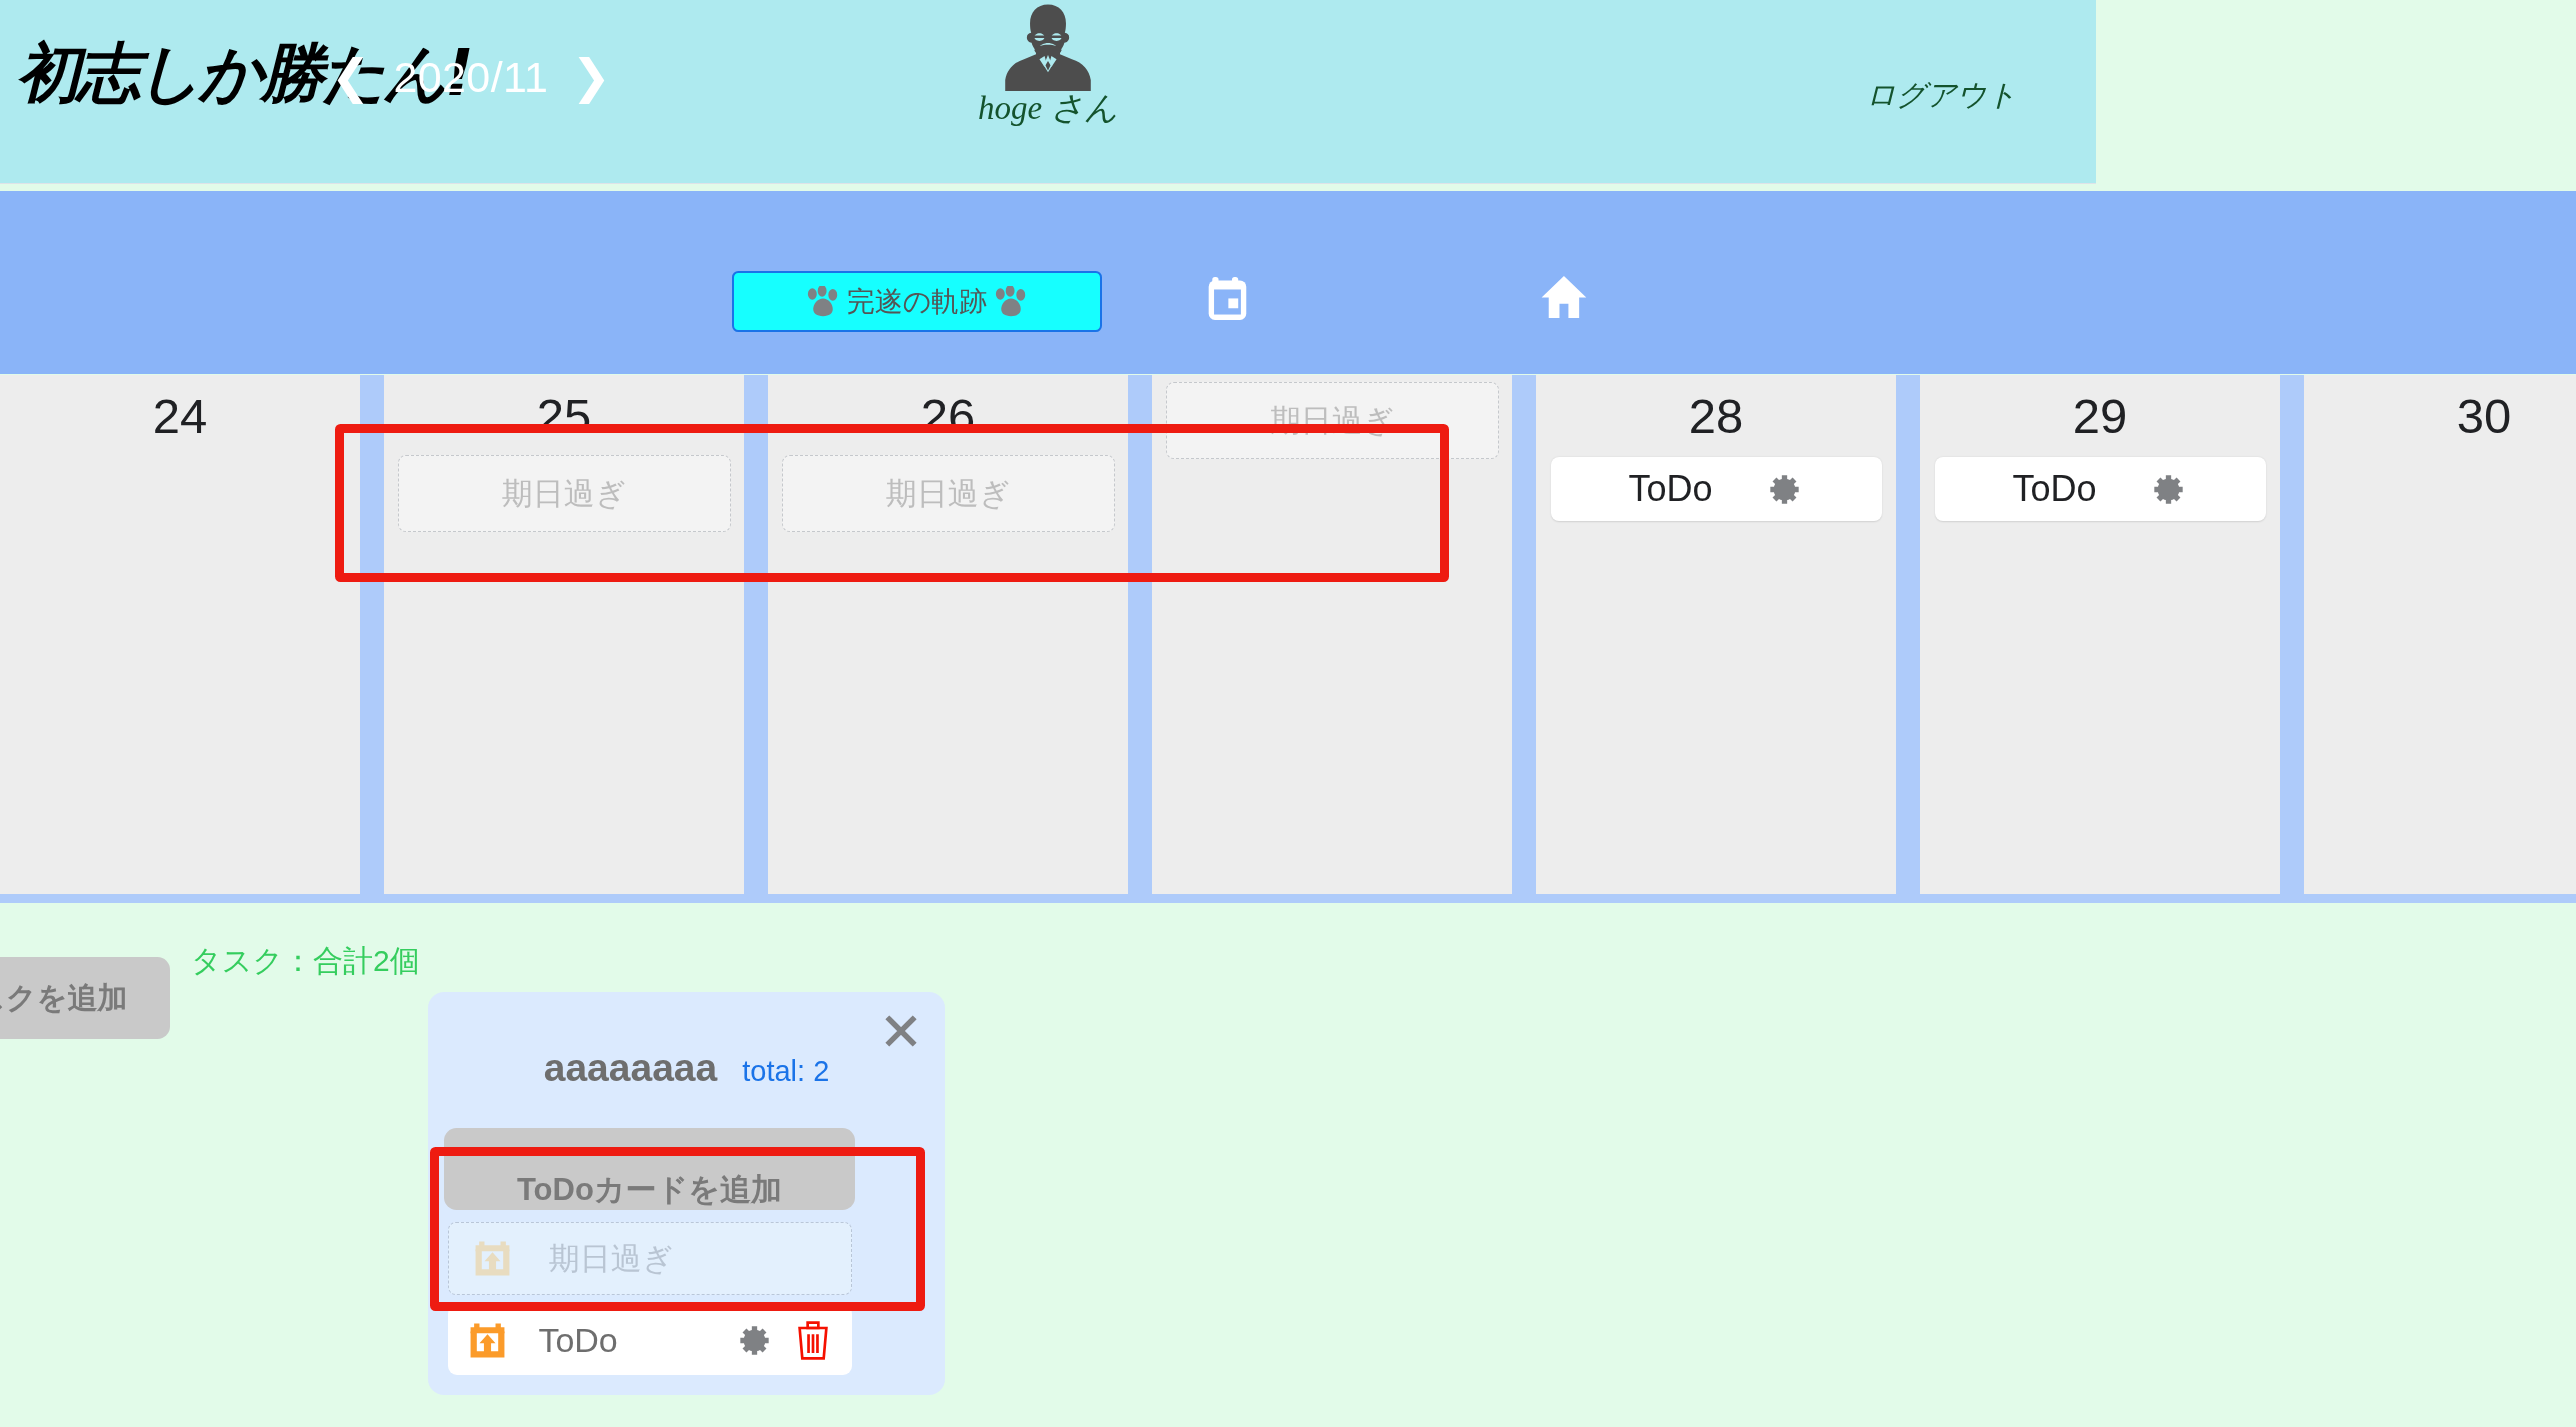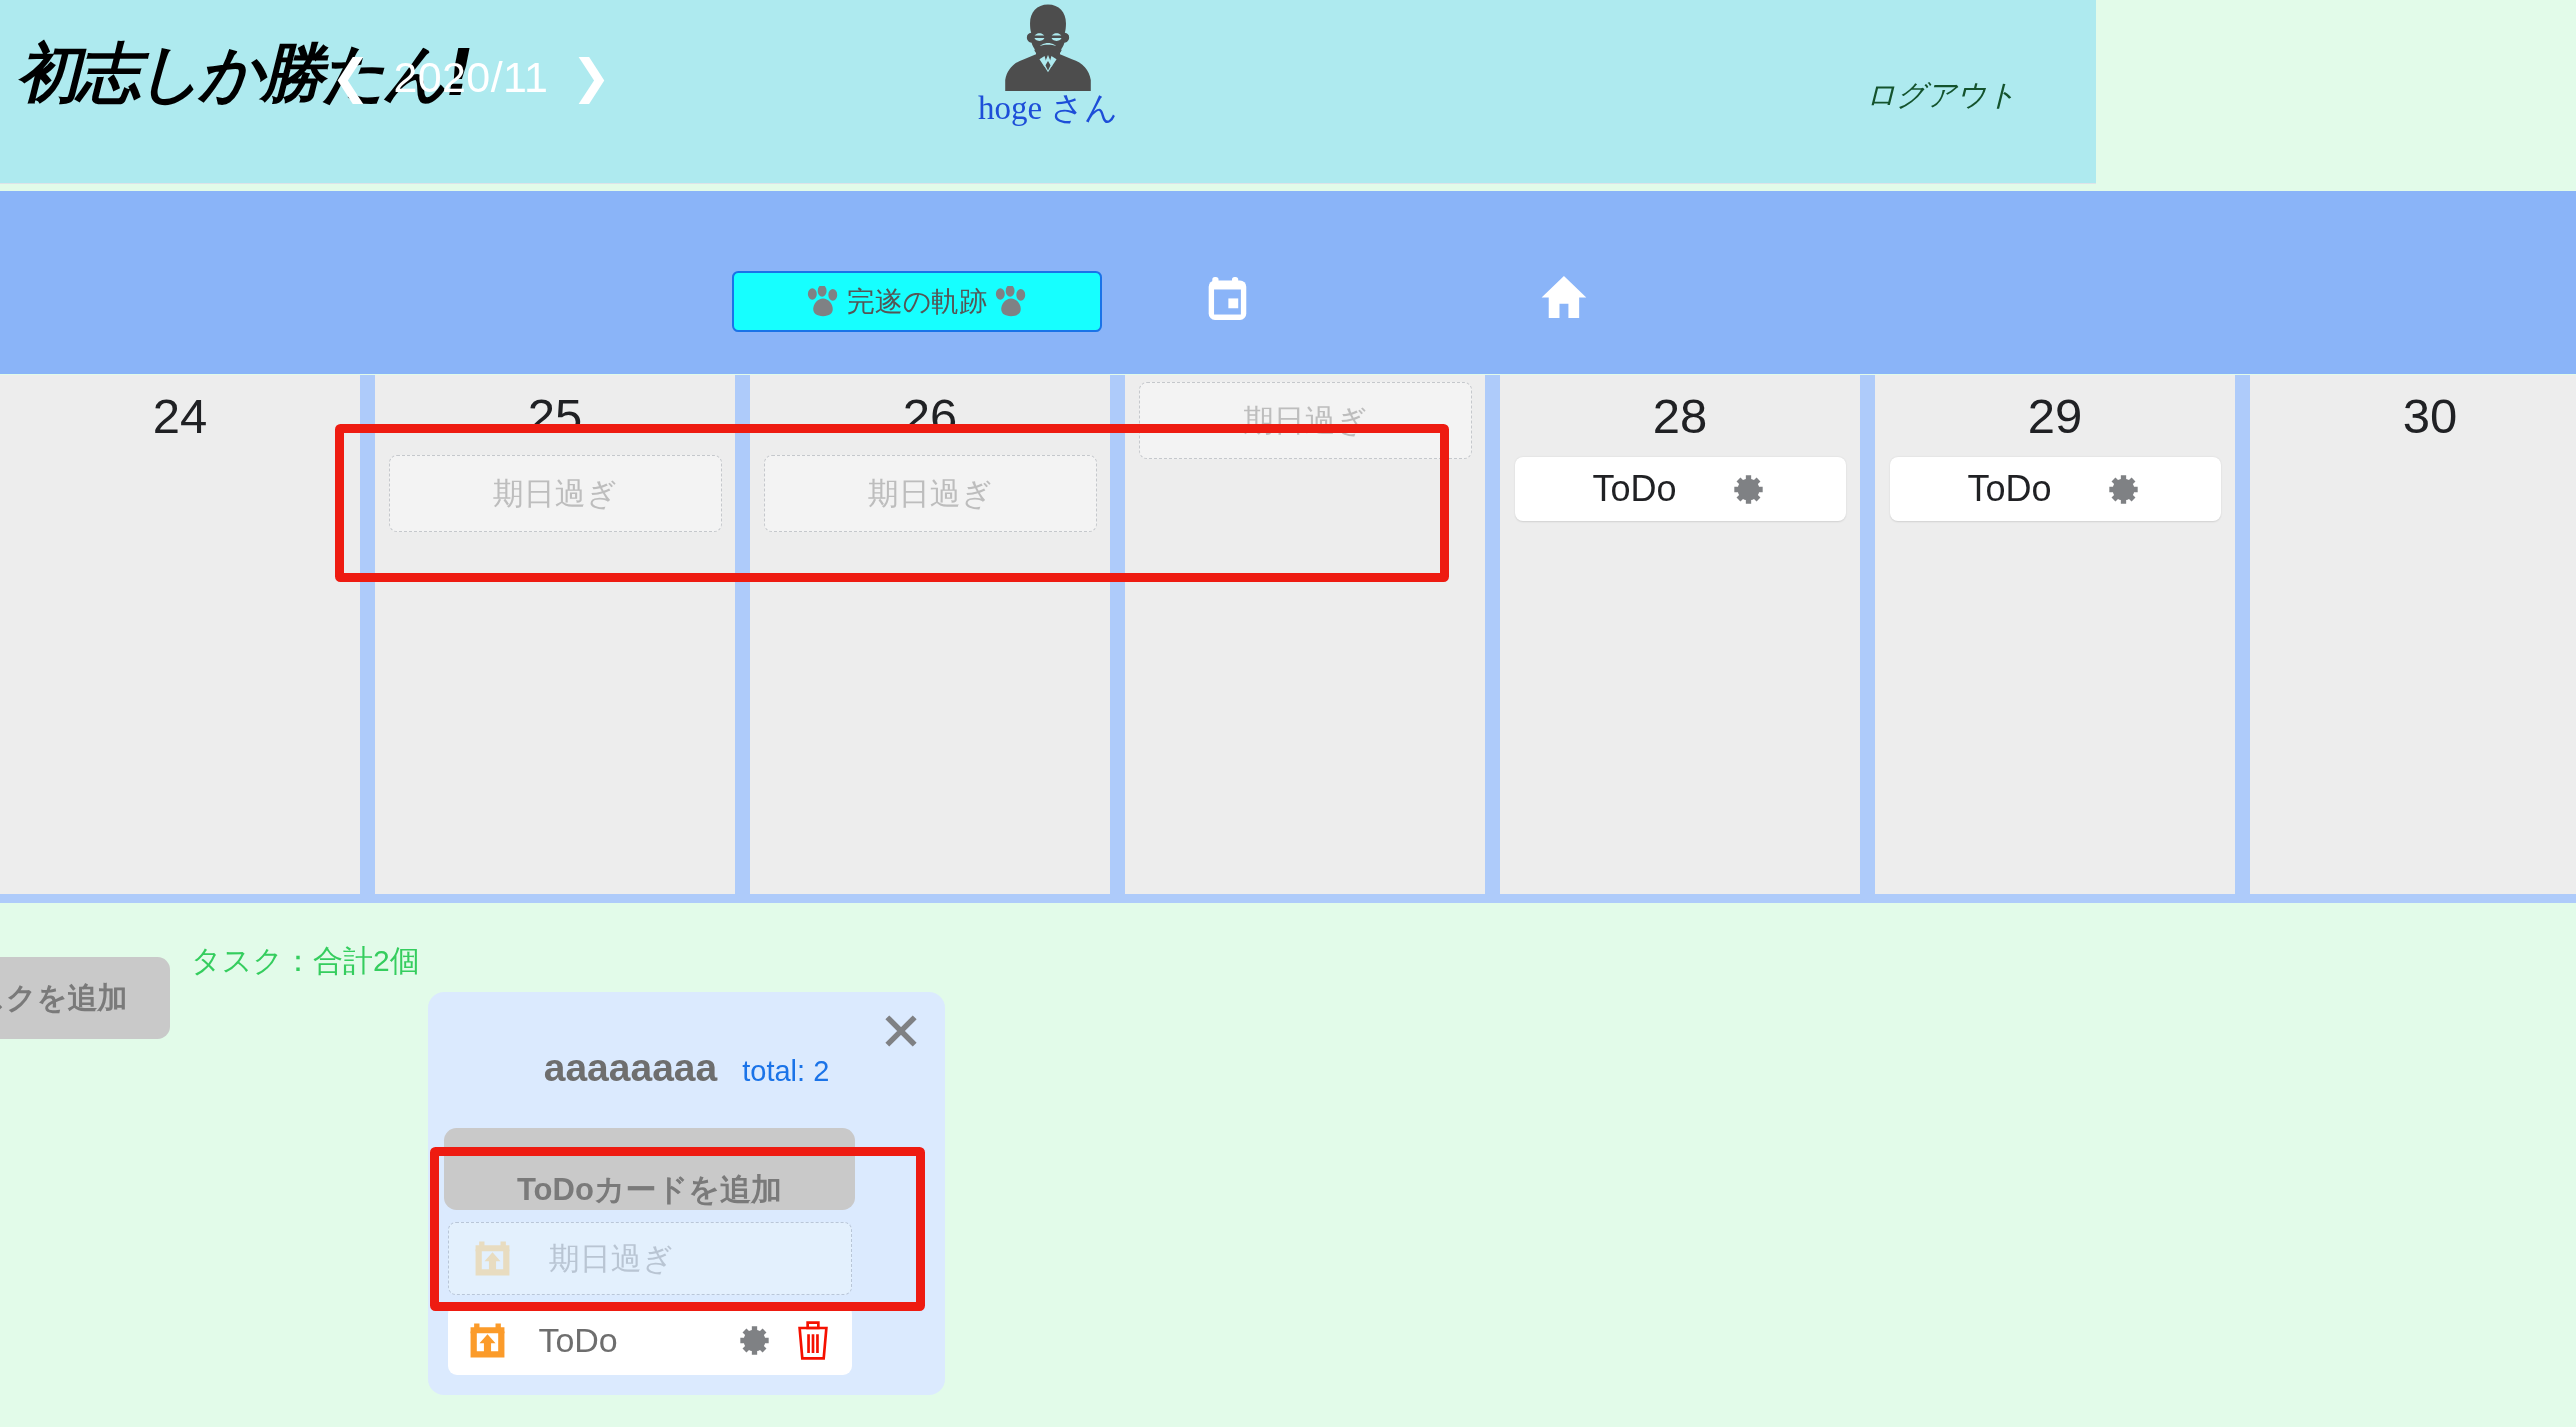--- a/index.html
+++ b/index.html
@@ -56,22 +56,23 @@
     text-align: center;
   }
   .avatar-icon {
     display: block;
     margin: 0 auto;
     width: 86px;
     height: 89px;
   }
   .user-name {
     font-family: "Liberation Serif", "DejaVu Serif", serif;
+    font-style: italic;
     font-size: 33px;
-    color: #1d4ed8;
+    color: #14532d;
     margin-top: -1.8px;
     line-height: 39px;
     white-space: nowrap;
   }
   .logout-link {
     position: absolute;
     right: 79px;
     top: 76px;
     font-family: "Liberation Sans", sans-serif;
     font-style: italic;
@@ -155,21 +156,21 @@
     top: 375px;
     width: 2576px;
     height: 529px;
     background: #aecbfa;
     display: flex;
     overflow: hidden;
   }
   .day-cell {
     flex: none;
     width: 360px;
-    margin-right: 15px;
+    margin-right: 24px;
     background: #ededed;
     position: relative;
     height: 519px;
   }
   .day-cell.partial { width: 32px; }
   .day-number {
     text-align: center;
     font-family: "Liberation Sans", sans-serif;
     font-size: 49px;
     font-weight: 300;

